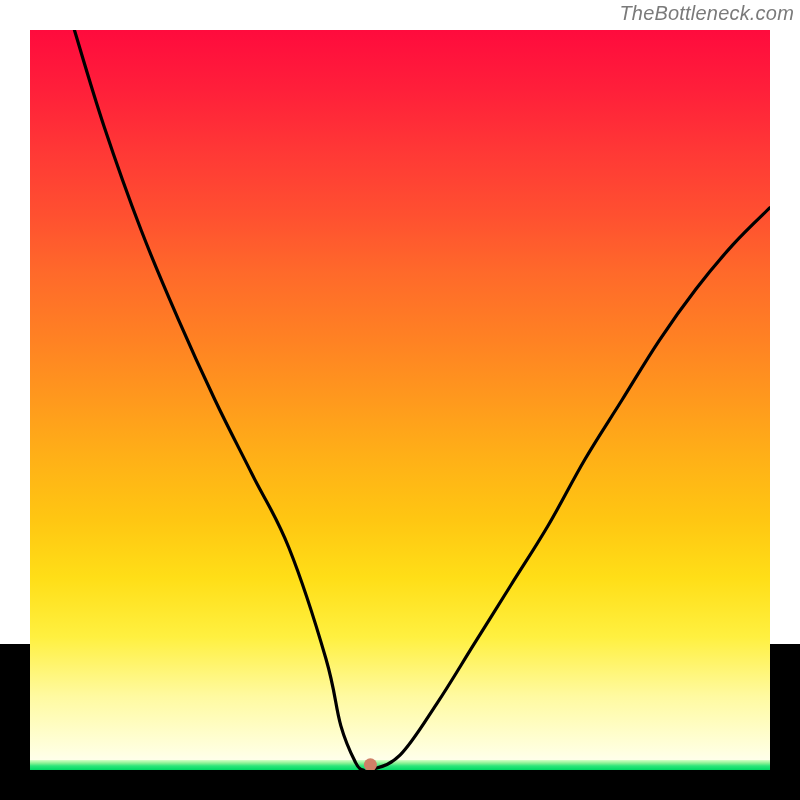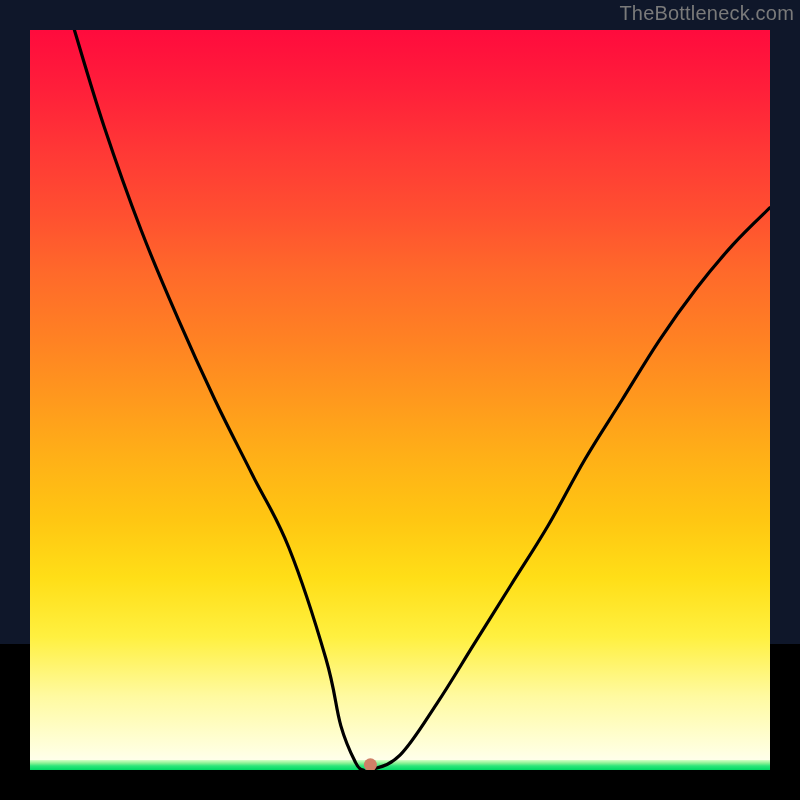--- a/index.html
+++ b/index.html
@@ -8,21 +8,22 @@
     width: 800px;
     height: 800px;
     overflow: hidden;
     background: #000;
     font-family: Arial, Helvetica, sans-serif;
   }
   .outer {
     position: relative;
     width: 800px;
     height: 644px;
-    background: #0f172a;
+    background: #ffffff;
+    font-style: italic;
   }
   .plot-area {
     position: absolute;
     left: 30px;
     top: 30px;
     width: 740px;
     height: 740px;
   }
   
   .grad-main {

